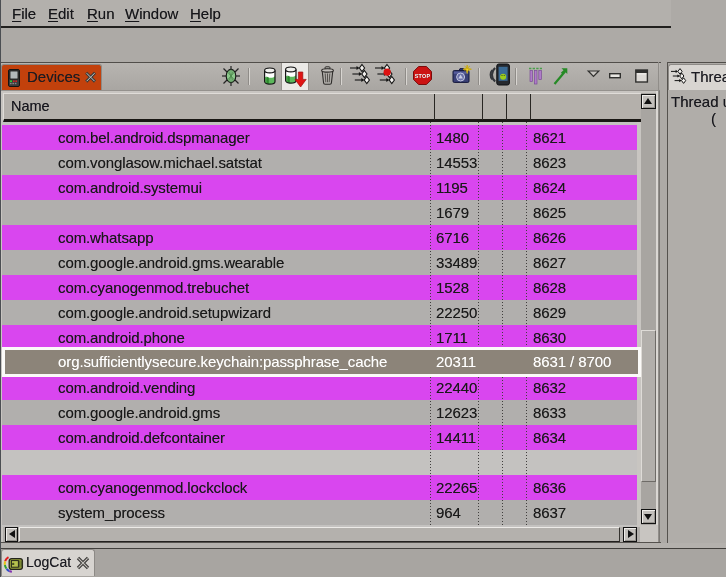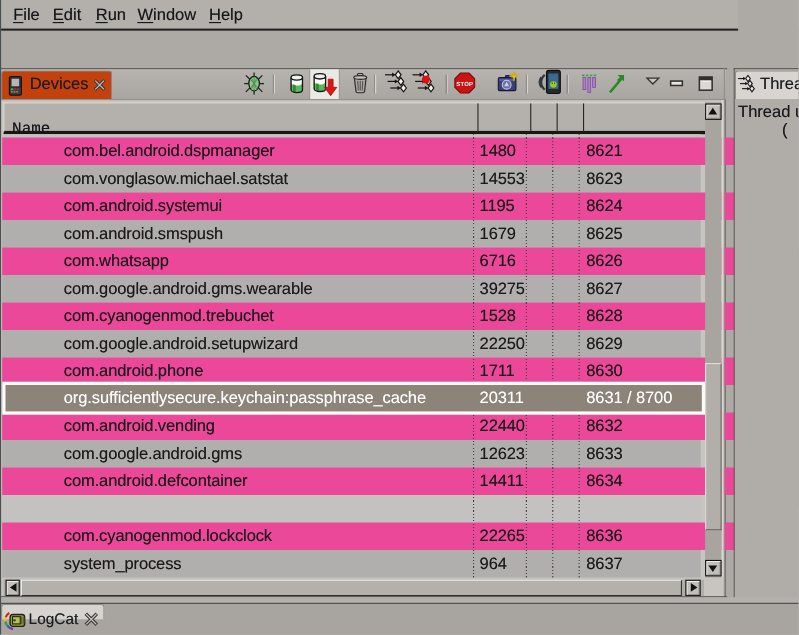--- a/index.html
+++ b/index.html
@@ -25,27 +25,27 @@
 .toolbtn-press{left:281px;top:63px;width:26px;height:27px;background:#ebe9e6;
  border-left:1px solid #97938e;border-right:1px solid #97938e;}
 .sep{top:68px;width:2px;height:17px;
  background:linear-gradient(90deg,#8f8c88 0 1px,#d8d5d1 1px 2px);}
 
 #dv-frame{left:1px;top:90px;width:659px;height:453px;background:#c8c5c1;
  border-top:1px solid #94918d;border-right:1px solid #7b7874;box-sizing:border-box;}
 
 #hdr{left:3px;top:93px;width:637px;height:25px;background:#b4b0ab;
  border-bottom:3px solid #191713;border-top:1px solid #dfdcd8;border-left:1px solid #dfdcd8;box-sizing:content-box;}
-#hdr .t{position:absolute;left:7px;top:16px;font-size:14.5px;color:#15151d;font-family:Liberation Mono, monospace;}
+#hdr .t{position:absolute;left:7px;top:4px;font-size:14.5px;color:#15151d;}
 #hdr .hl{position:absolute;top:0;width:1px;height:26px;background:#282622;}
 
 #rows{left:2px;top:122px;width:635px;height:405px;background:#c4c2c0;}
 .row{position:absolute;left:0;width:635px;height:25px;line-height:25px;
  font-size:15px;color:#191919;white-space:nowrap;letter-spacing:-0.1px;}
-.rl{background:#ec4899;padding-left:36px;}
+.rl{background:#d946ef;}
 .rd{background:#b1afad;}
 .nm{position:absolute;left:56px;}
 .pid{position:absolute;left:434px;}
 .prt{position:absolute;left:531px;}
 .dot{top:122px;width:1px;height:403px;
  background:repeating-linear-gradient(#413f3d 0 1px,transparent 1px 3px);}
 
 #selrow{left:2px;top:347px;width:639px;height:30px;background:#8c8479;
  border:3px solid #fbfaf8;box-sizing:border-box;z-index:5;
  font-size:15px;color:#fff;line-height:24px;white-space:nowrap;letter-spacing:-0.1px;}
@@ -76,21 +76,21 @@
  border-top:1px solid #8d8a86;border-left:1px solid #8d8a86;border-radius:3px 0 0 0;box-sizing:border-box;}
 #rp-tab .lbl{position:absolute;left:22px;top:3px;font-size:15px;color:#1b1b22;}
 #rp-content{left:668px;top:90px;width:58px;height:453px;background:#b0ada9;
  font-size:15px;color:#17171d;overflow:hidden;}
 #rp-content .l1{position:absolute;left:3px;top:3px;white-space:nowrap;}
 #rp-content .l2{position:absolute;left:43px;top:20px;}
 
 #sash{left:0;top:543px;width:726px;height:5px;background:#b4b1ad;}
 #lc-top{left:0;top:548px;width:726px;height:1px;background:#413f3c;}
 #lc-strip{left:0;top:549px;width:726px;height:28px;background:#a8a5a1;}
-#lc-tab{left:1px;top:549px;width:94px;height:14px;background:#d7d4d0;
+#lc-tab{left:1px;top:549px;width:94px;height:27px;background:#d7d4d0;
  border:1px solid #8d8a86;border-bottom:none;border-radius:3px 3px 0 0;box-sizing:border-box;}
 #lc-tab .lbl{position:absolute;left:24px;top:4px;font-size:14px;color:#1b1b22;}
 svg{position:absolute;overflow:visible;}
 </style></head>
 <body>
 <div class="abs" id="ledge"></div>
 <div class="abs" id="menubar">
  <span style="left:11px"><u>F</u>ile</span>
  <span style="left:47px"><u>E</u>dit</span>
  <span style="left:86px"><u>R</u>un</span>
@@ -248,32 +248,31 @@
       <span class="nm">com.vonglasow.michael.satstat</span>
       <span class="pid">14553</span>
       <span class="prt">8623</span>
     </div>
 <div class="row rl" style="top:53px">
       <span class="nm">com.android.systemui</span>
       <span class="pid">1195</span>
       <span class="prt">8624</span>
     </div>
 <div class="row rd" style="top:78px">
-      <span class="nm">com.android.smspush</span>
       <span class="pid">1679</span>
       <span class="prt">8625</span>
     </div>
 <div class="row rl" style="top:103px">
       <span class="nm">com.whatsapp</span>
       <span class="pid">6716</span>
       <span class="prt">8626</span>
     </div>
 <div class="row rd" style="top:128px">
       <span class="nm">com.google.android.gms.wearable</span>
-      <span class="pid">39275</span>
+      <span class="pid">33489</span>
       <span class="prt">8627</span>
     </div>
 <div class="row rl" style="top:153px">
       <span class="nm">com.cyanogenmod.trebuchet</span>
       <span class="pid">1528</span>
       <span class="prt">8628</span>
     </div>
 <div class="row rd" style="top:178px">
       <span class="nm">com.google.android.setupwizard</span>
       <span class="pid">22250</span>

